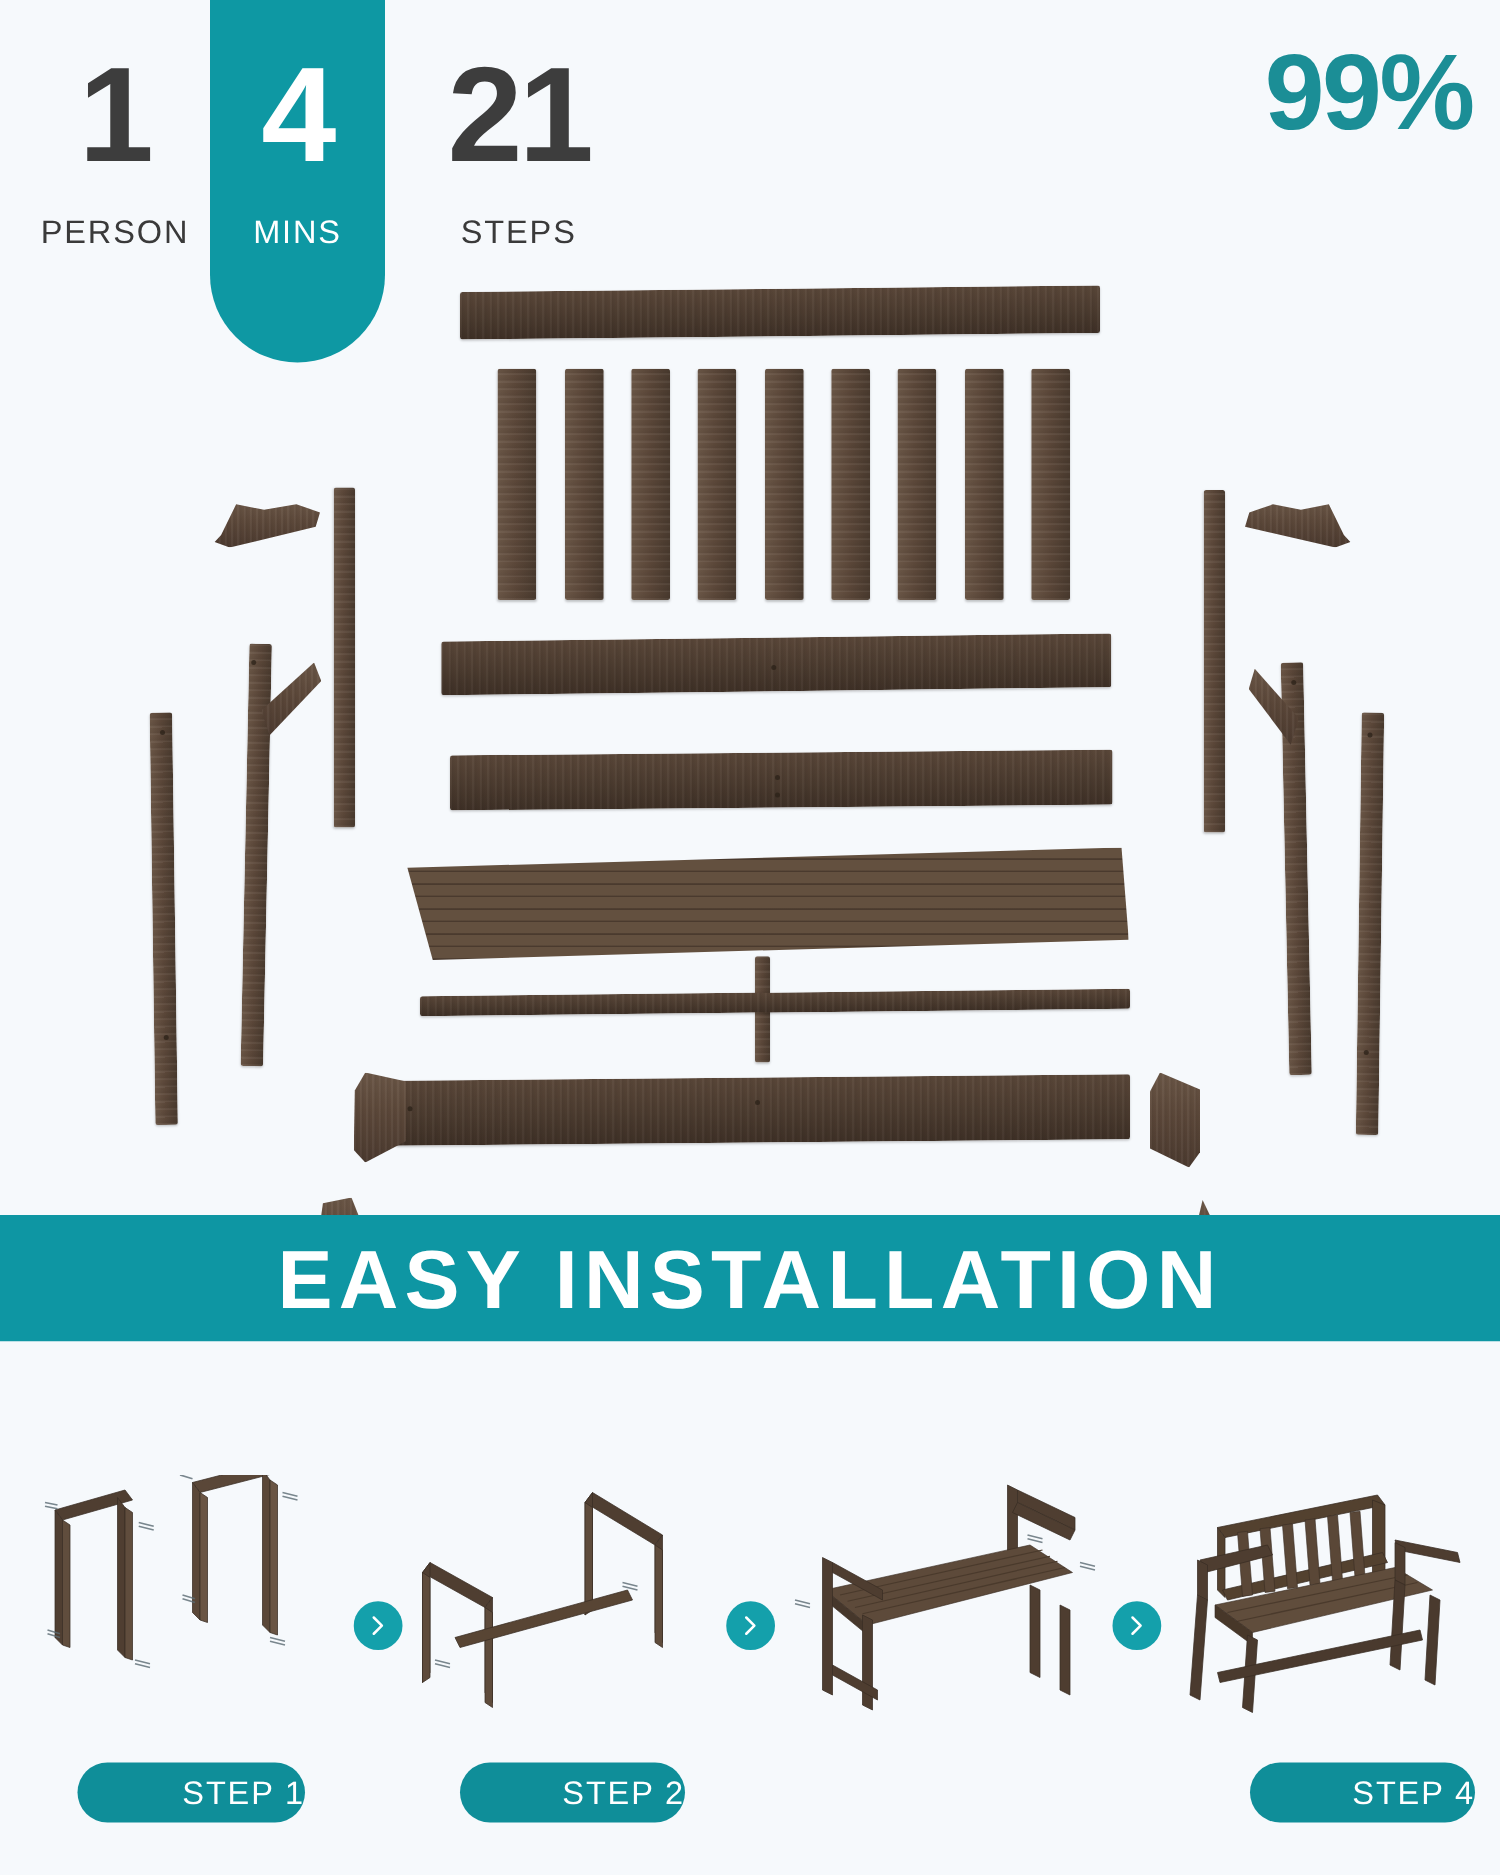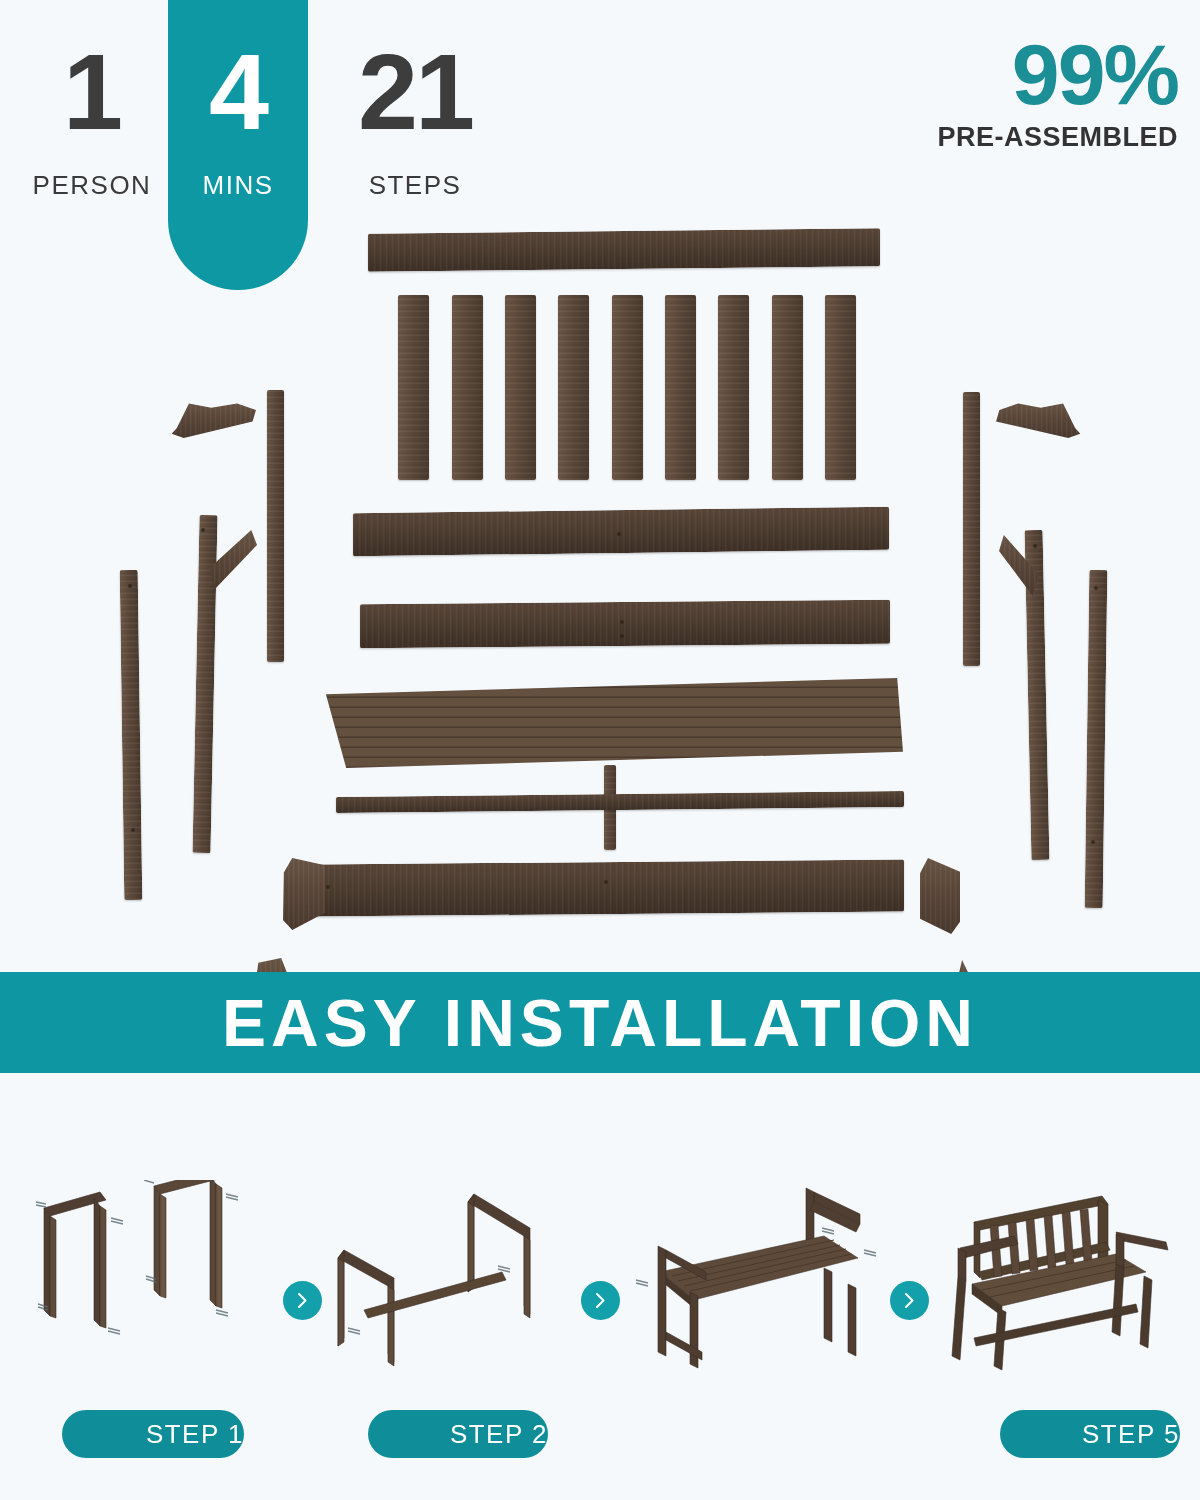--- a/index.html
+++ b/index.html
@@ -223,21 +223,20 @@
     <span class="lbl">MINS</span>
   </div>
 
   <div class="stat" id="stat-mins">
     <span class="num">21</span>
     <span class="lbl">STEPS</span>
   </div>
 
   <div id="pre-assembled">
     <span class="pct">99%</span>
-    <span class="sub">PRE-ASSEMBLED</span>
   </div>
 </div>
 
 <div id="exploded">
 
   <div class="wood dark" style="left:368px; top:21px; width:512px; height:38px; transform:skewY(-0.6deg);"></div>
 
   <div class="wood vert" style="left:398px; top:85px; width:31px; height:185px;"></div>
   <div class="wood vert" style="left:452px; top:85px; width:31px; height:185px;"></div>
   <div class="wood vert" style="left:505px; top:85px; width:31px; height:185px;"></div>
@@ -486,15 +485,15 @@
     </svg>
   </div>
 
   <div class="step-pill" id="step-pill-1">
     <span>STEP 1</span>
   </div>
   <div class="step-pill" id="step-pill-2">
     <span>STEP 2</span>
   </div>
   <div class="step-pill" id="step-pill-4">
-    <span>STEP 5</span>
+    <span>STEP 4</span>
   </div>
 </div>
 
 </body></html>

